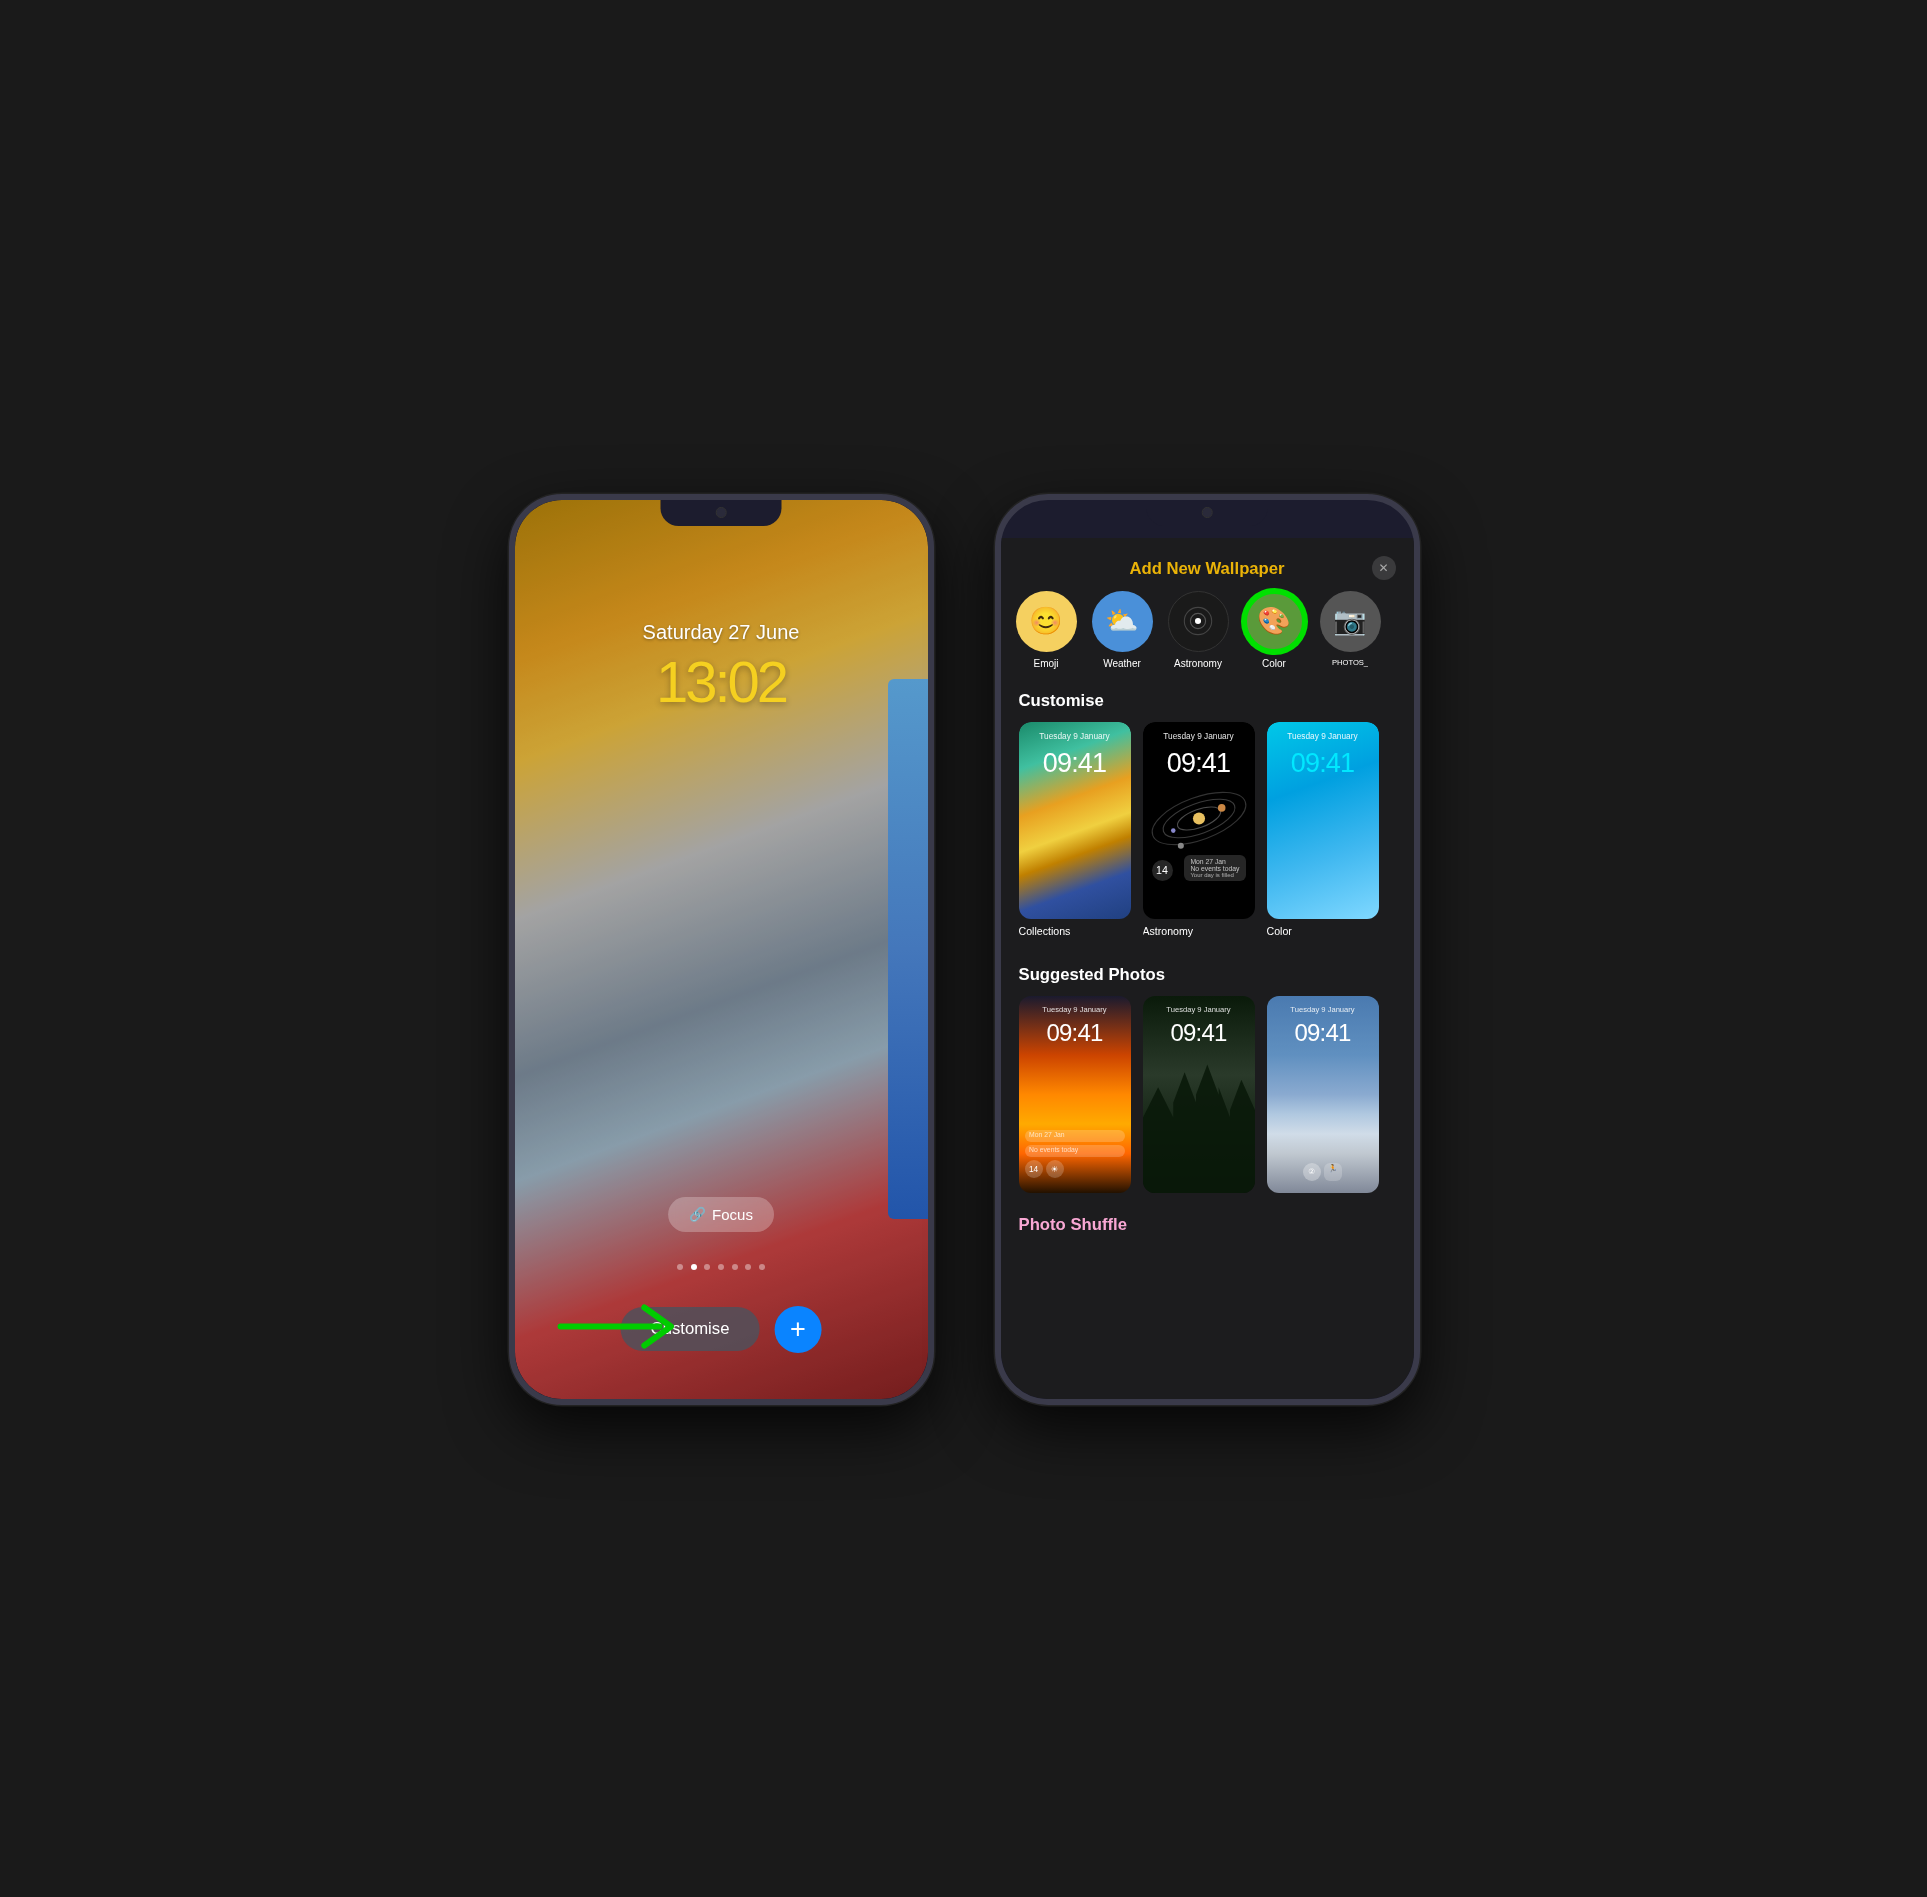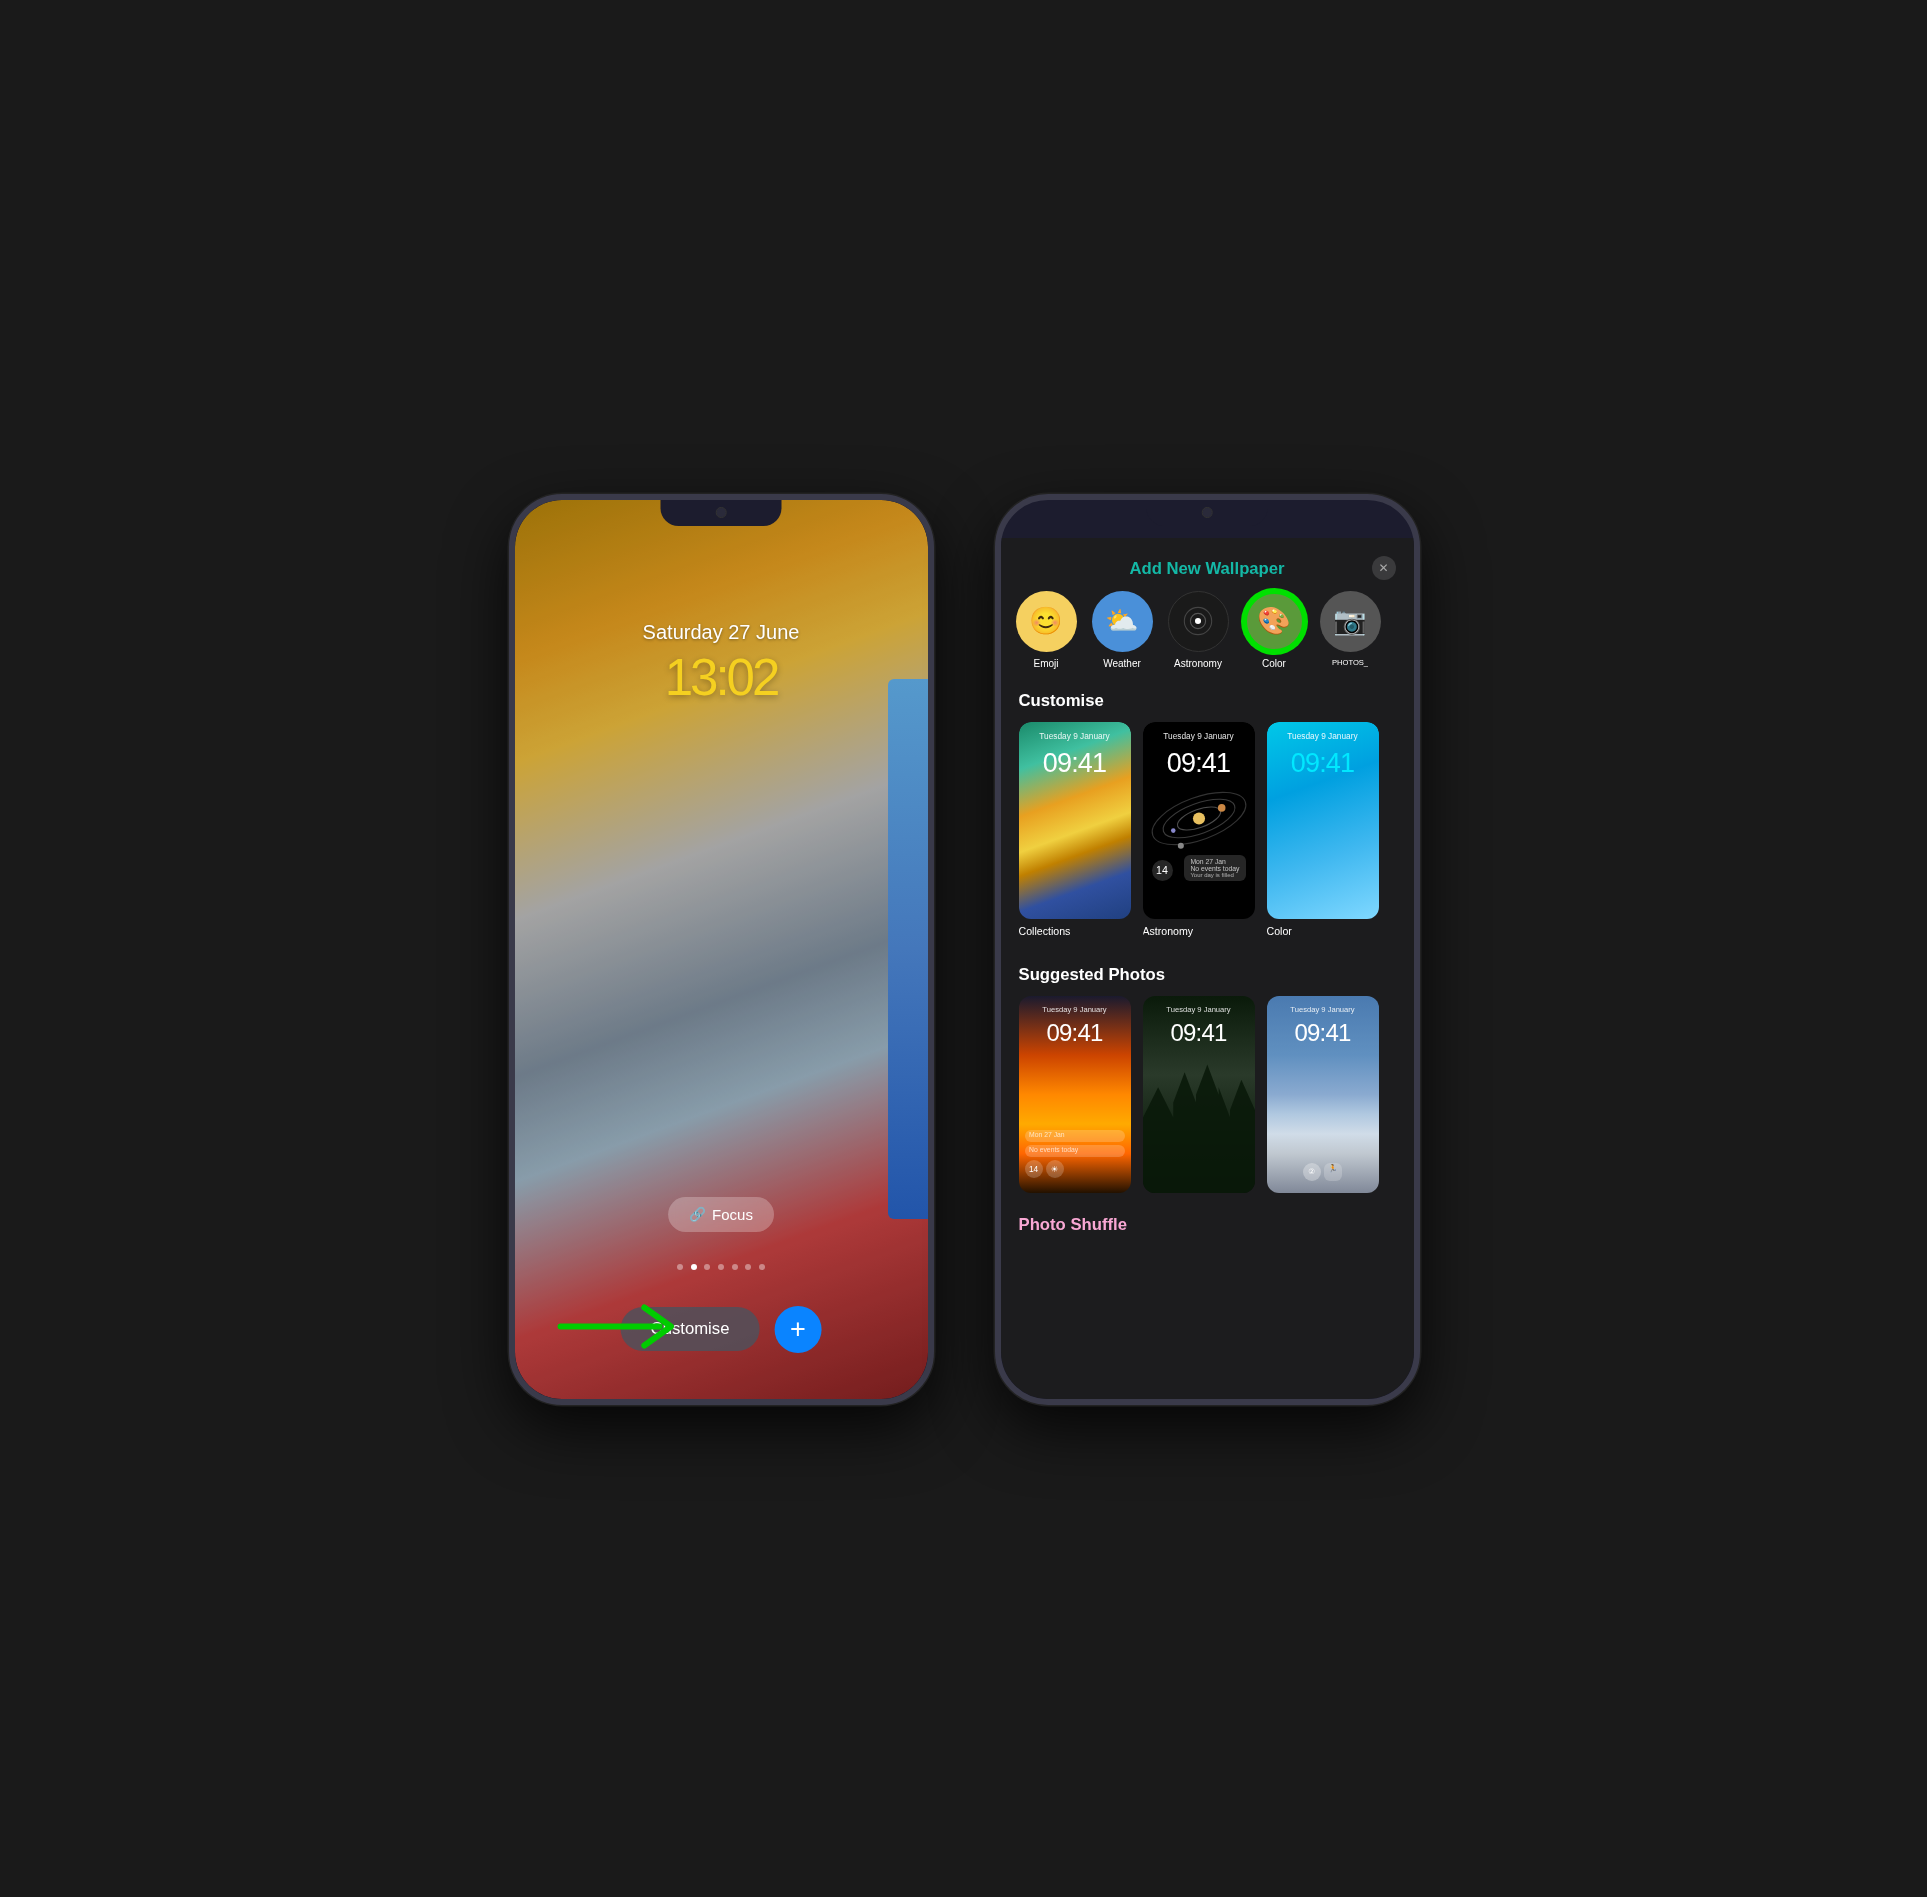--- a/index.html
+++ b/index.html
@@ -68,21 +68,21 @@
       font-size: 20px;
       font-weight: 400;
       text-shadow: 0 0.8px 3px rgba(0,0,0,0.4);
     }
     .lockscreen-time {
       position: absolute;
       top: 148px;
       left: 0; right: 0;
       text-align: center;
       color: #f5d020;
-      font-size: 51px;
+      font-size: 58px;
       font-weight: 200;
       letter-spacing: -3px;
       text-shadow: 0 1.5px 6px rgba(0,0,0,0.3);
     }
 
     
     .side-bar-right {
       position: absolute;
       right: -6px;
       top: 20%;
@@ -215,21 +215,21 @@
     .wallpaper-modal::-webkit-scrollbar { display: none; }
 
     .modal-header {
       display: flex;
       align-items: center;
       justify-content: center;
       padding: 21px 21px 12px;
       position: relative;
     }
     .modal-title {
-      color: #14b8a6;
+      color: #eab308;
       font-size: 16.7px;
       font-weight: 600;
     }
     .modal-close {
       position: absolute;
       right: 18px;
       top: 18px;
       width: 24px; height: 24px;
       background: #3a3a3c;
       border-radius: 50%;

